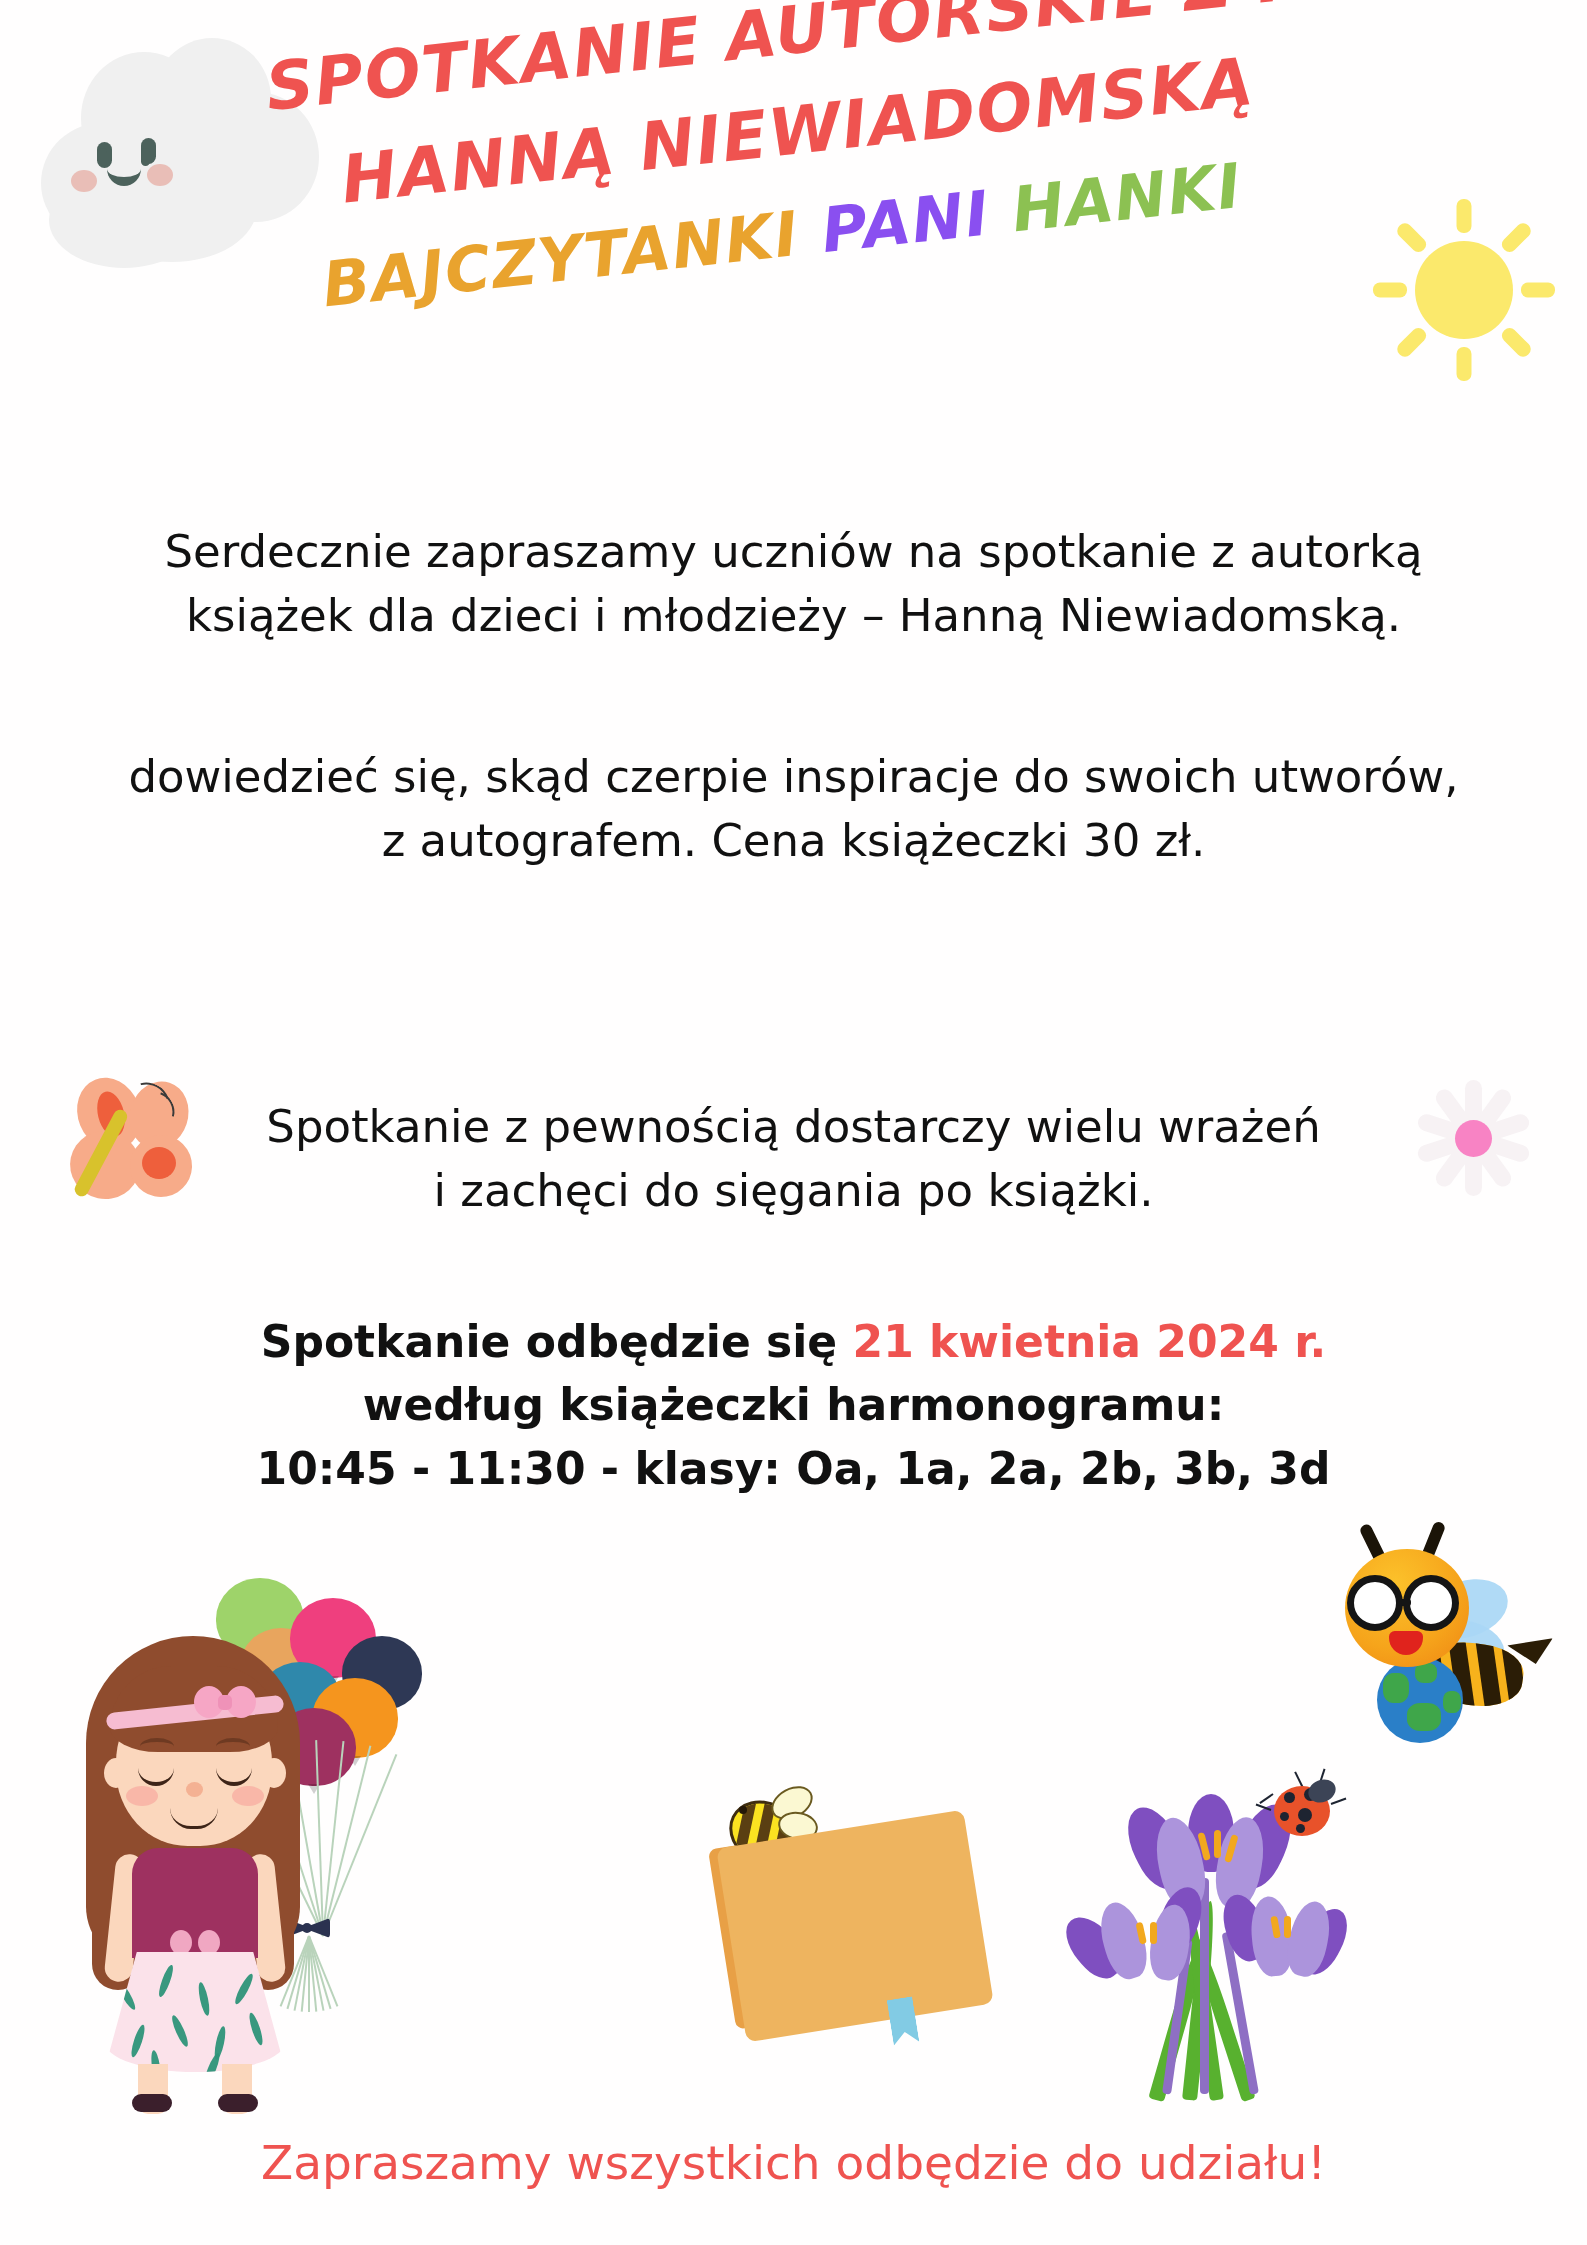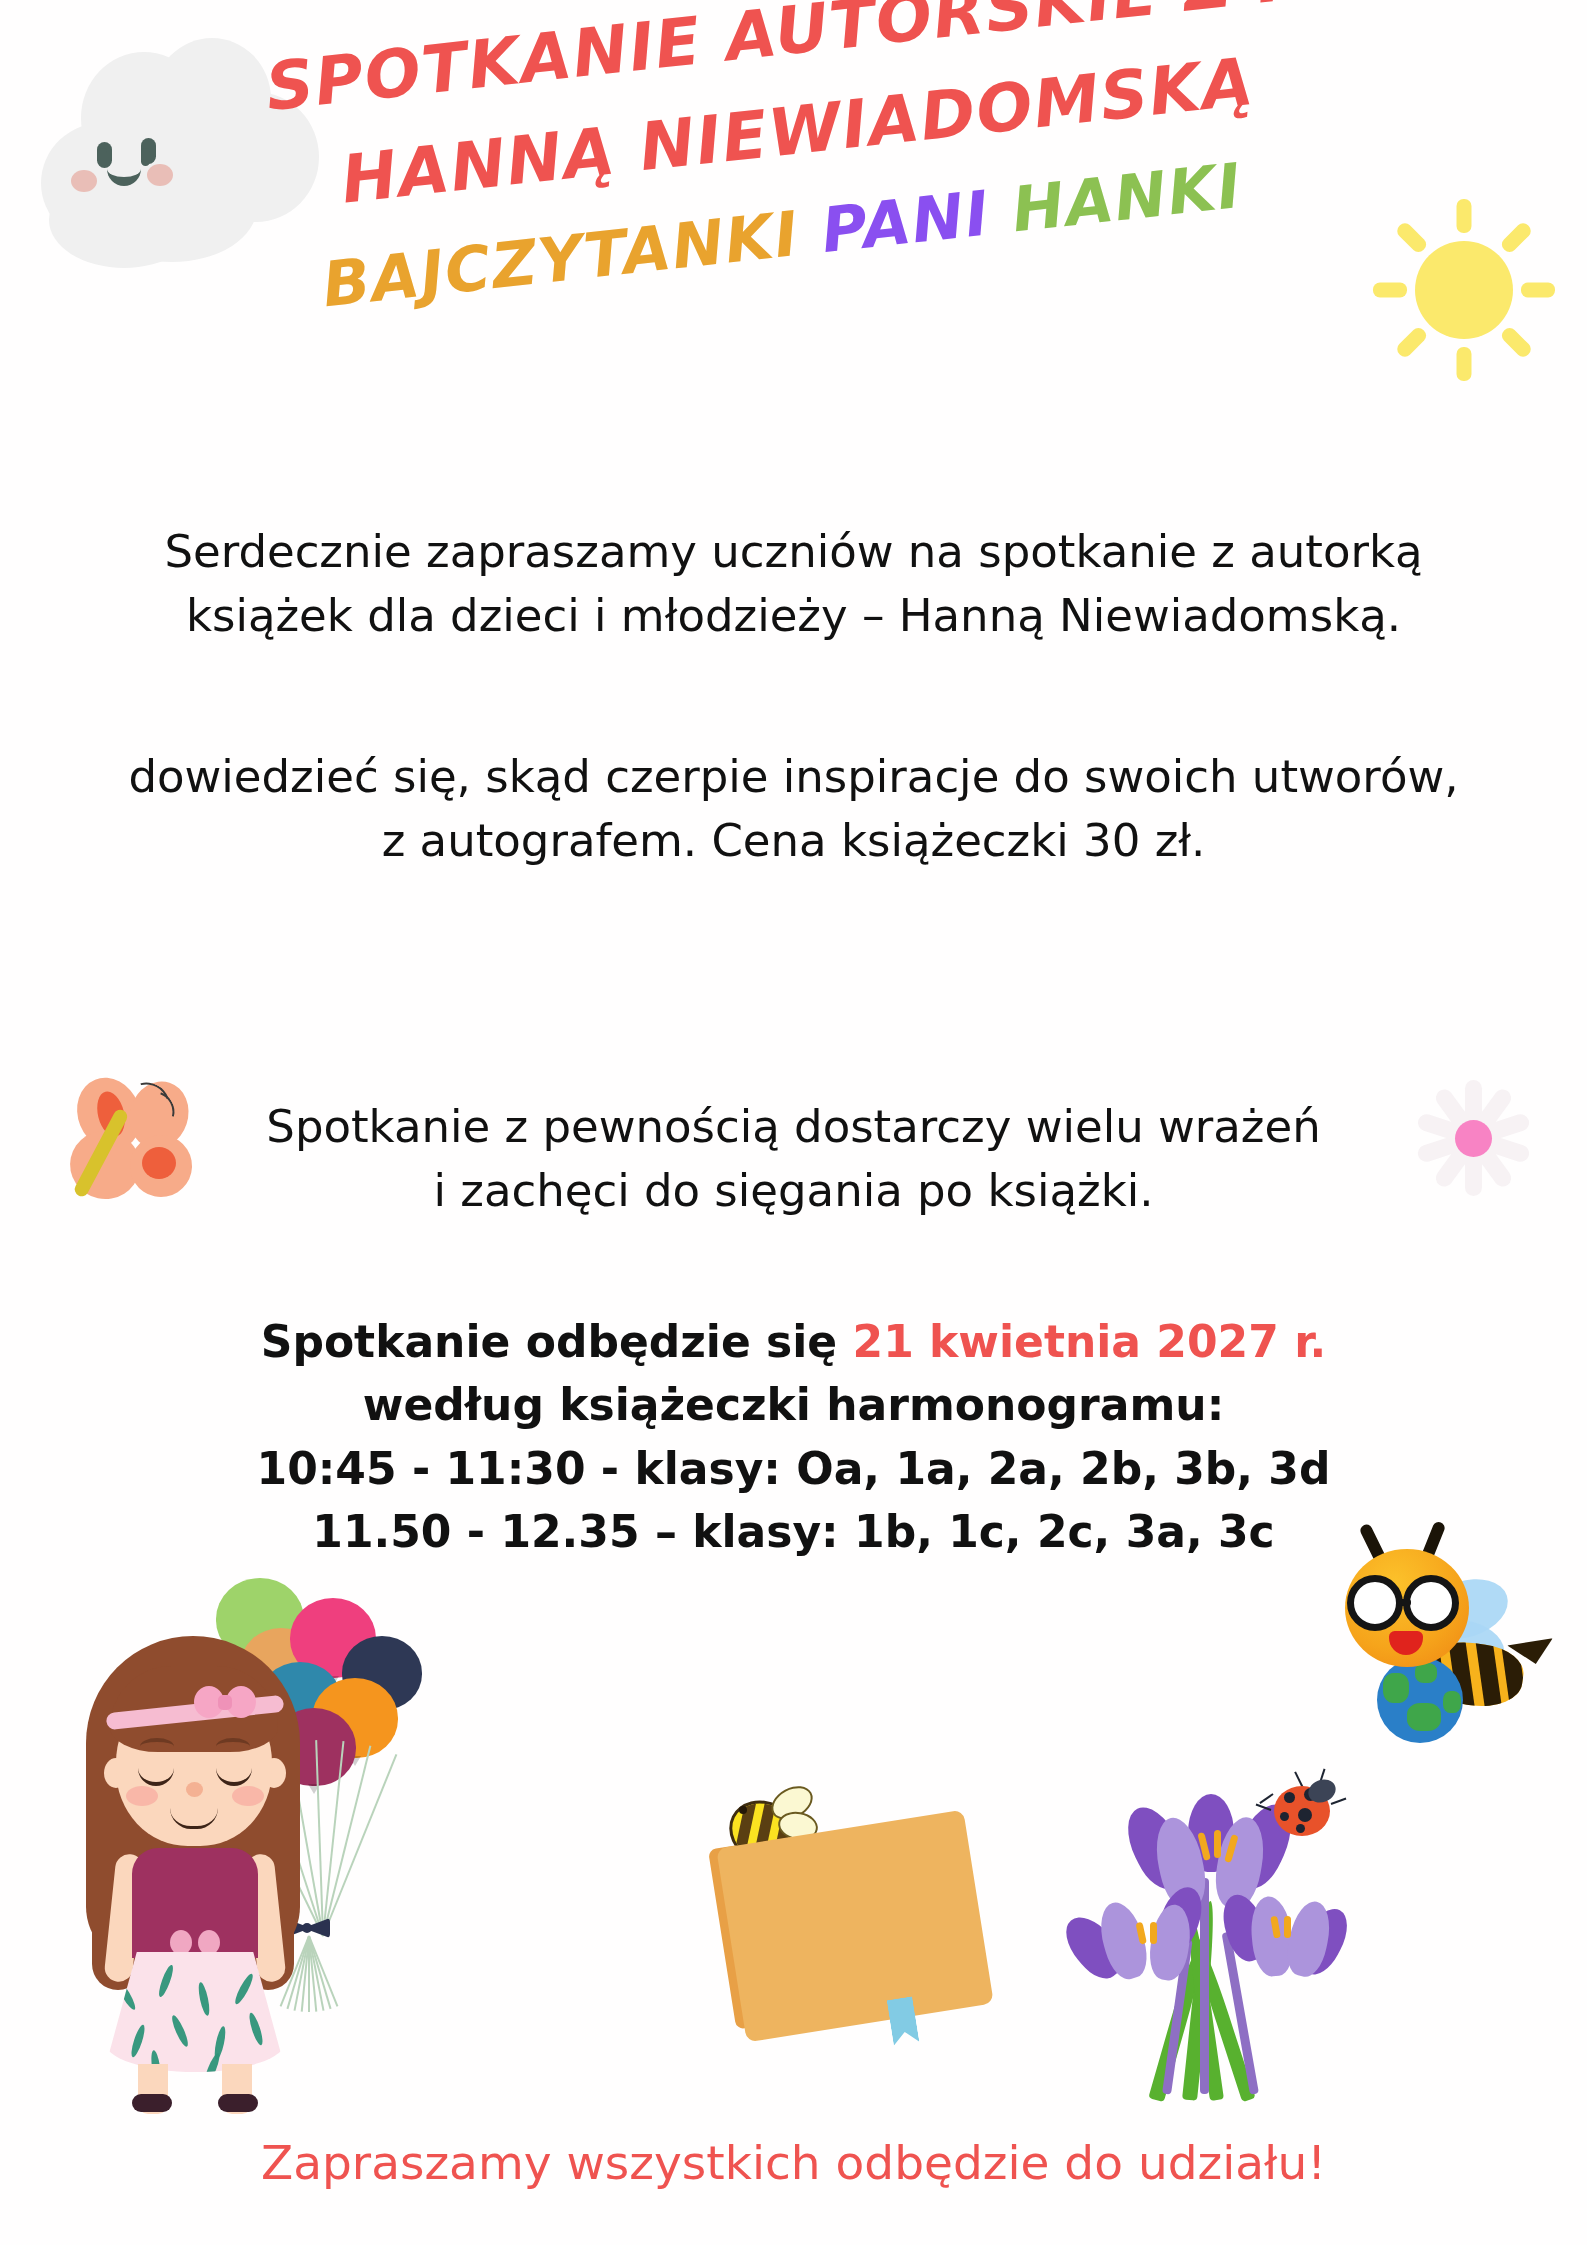--- a/index.html
+++ b/index.html
@@ -885,25 +885,24 @@
     <div class="center"></div>
   </div>
 
   <div class="body-block" id="para-impression">
     <div>Spotkanie z pewnością dostarczy wielu wrażeń</div>
     <div>i zachęci do sięgania po książki.</div>
   </div>
 
   <div class="schedule">
     <div>
-      <span class="bold">Spotkanie odbędzie się </span><span class="date">21 kwietnia 2027 r.</span>
+      <span class="bold">Spotkanie odbędzie się </span><span class="date">21 kwietnia 2024 r.</span>
     </div>
     <div class="bold">według książeczki harmonogramu:</div>
     <div class="bold">10:45 - 11:30 - klasy: Oa, 1a, 2a, 2b, 3b, 3d</div>
-    <div class="bold">11.50 - 12.35 – klasy: 1b, 1c, 2c, 3a, 3c</div>
   </div>
 
   <div class="girl-scene">
     <div class="balloon b-green"></div>
     <div class="balloon b-tan"></div>
     <div class="balloon b-pink"></div>
     <div class="balloon b-navy"></div>
     <div class="balloon b-blue"></div>
     <div class="balloon b-orange"></div>
     <div class="balloon b-plum"></div>

